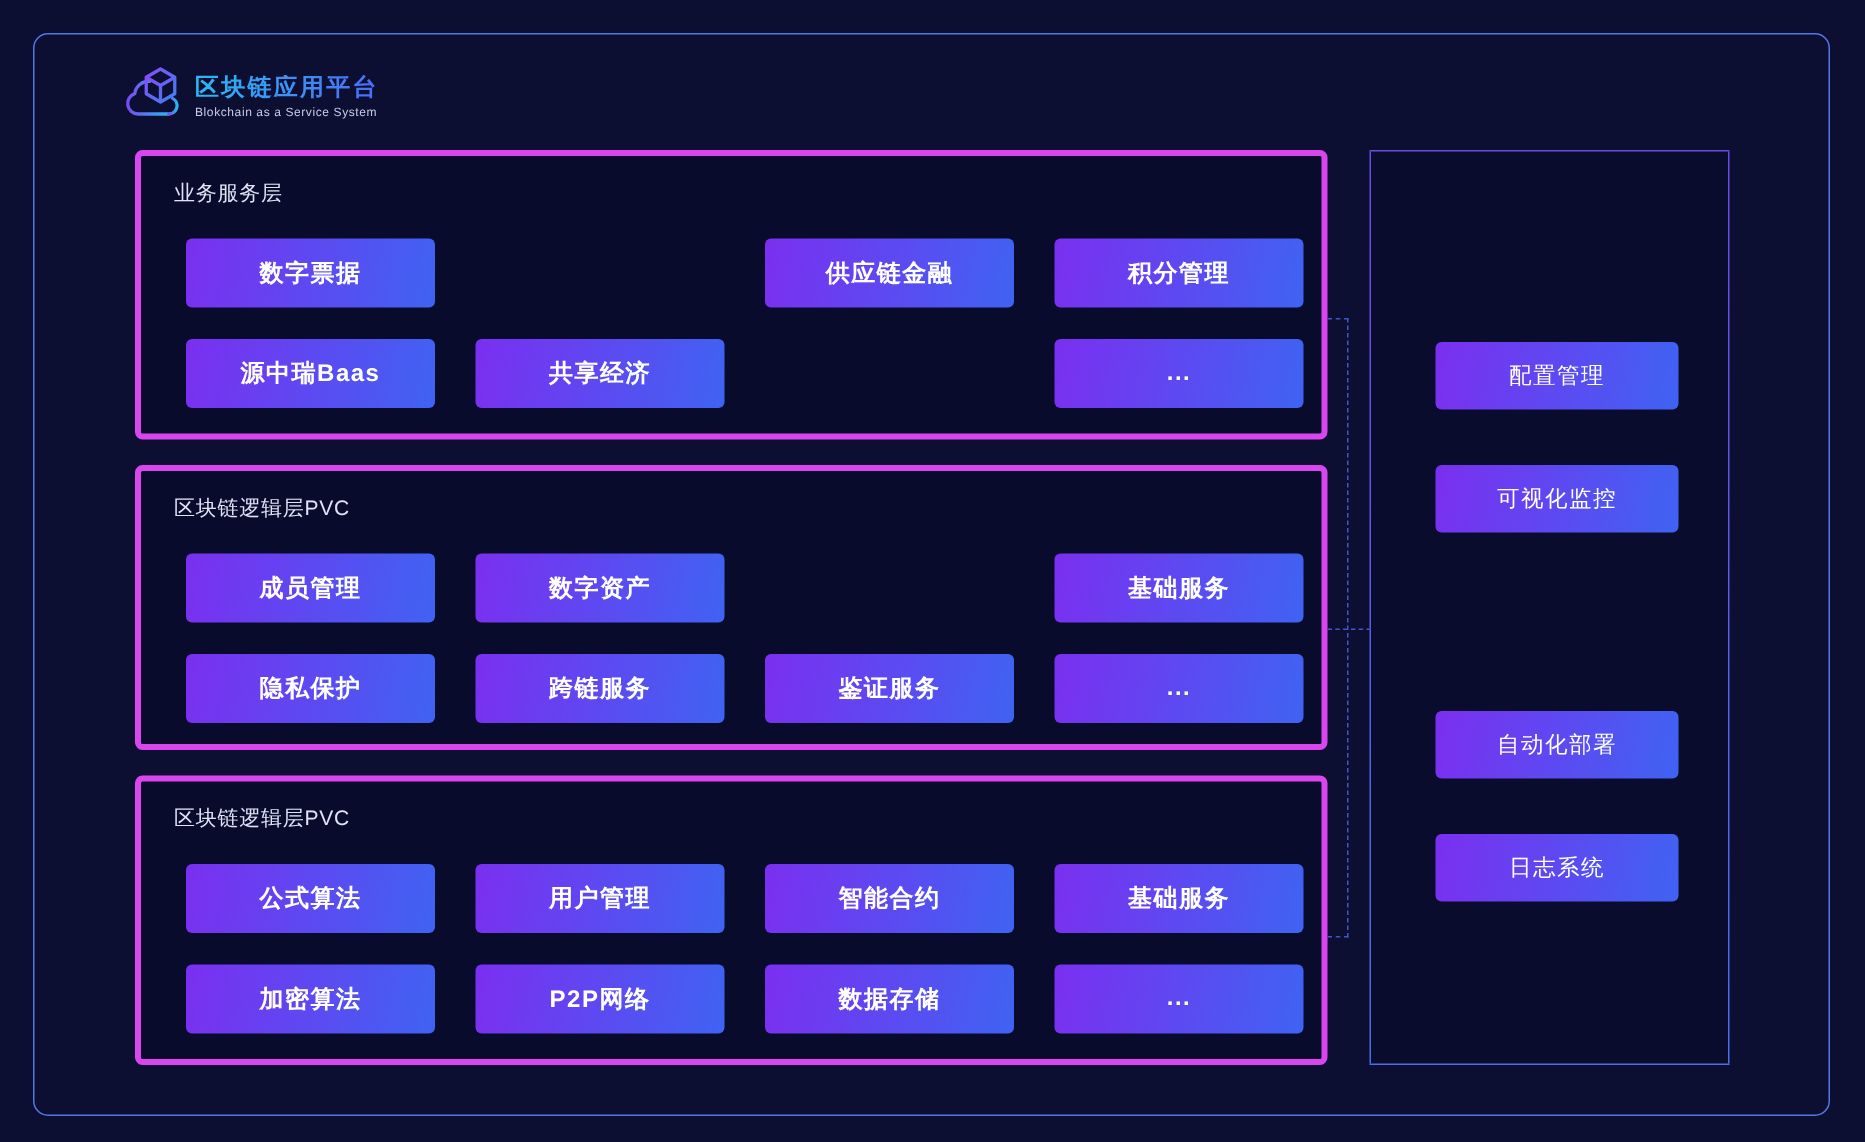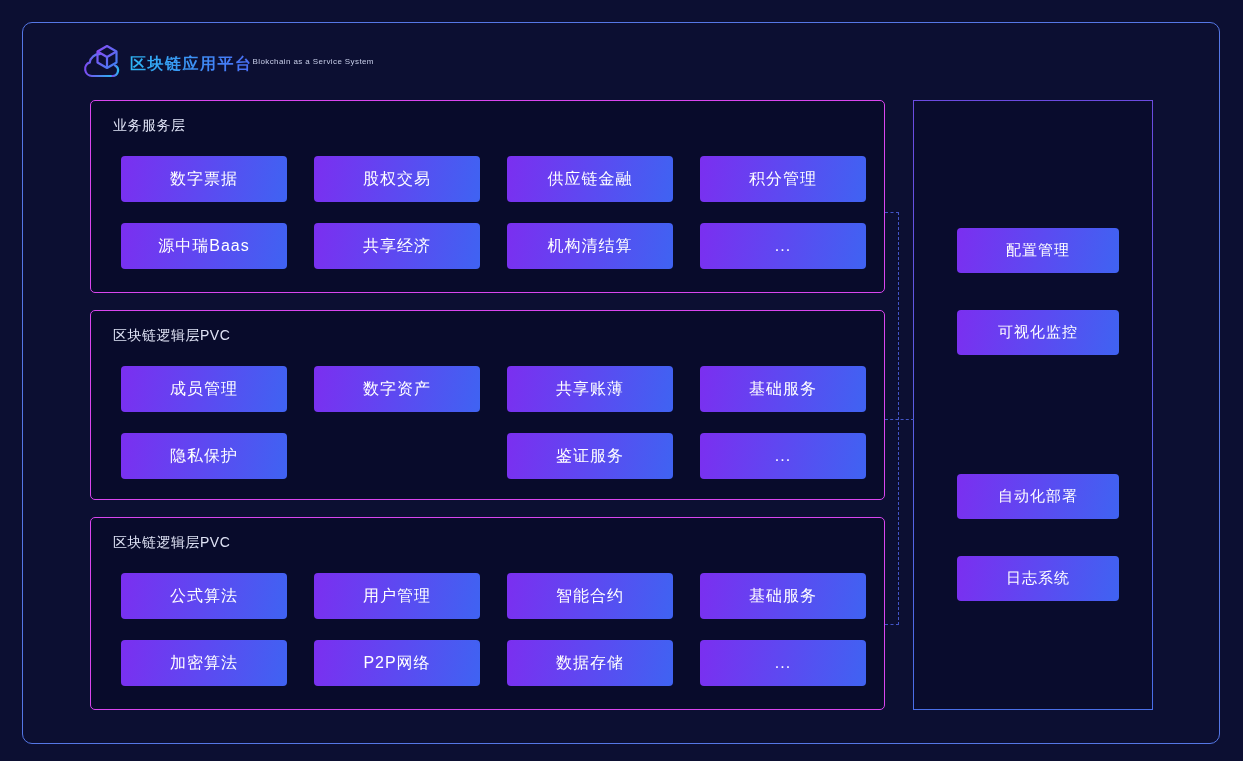--- a/index.html
+++ b/index.html
@@ -13,49 +13,49 @@
   .stage { position:absolute; inset:0; }
 
   
   .frame {
     position:absolute; left:22px; top:22px; width:1198px; height:722px;
     border:1.5px solid #5577e6; border-radius:10px;
   }
 
   
   .logo { position:absolute; left:82px; top:44px; display:flex; align-items:center; gap:8px; }
-  .logo-text { display:flex; flex-direction:row; }
+  .logo-text { display:flex; flex-direction:column; }
   .logo-title {
     font-size:16px; font-weight:bold; letter-spacing:1.5px; color:#38a6f3; line-height:18px;
   }
   @supports ((-webkit-background-clip:text) or (background-clip:text)) {
     .logo-title {
       background:linear-gradient(90deg,#2eb7f5,#4a6cf5);
       -webkit-background-clip:text; background-clip:text; color:transparent;
     }
   }
   .logo-sub { font-size:8px; color:#c7cde8; letter-spacing:.4px; margin-top:2px; }
 
   
   .layer {
     position:absolute; left:90px; width:795px;
-    border:1px solid #d946ef; border-radius:5px;
+    border:4px solid #d946ef; border-radius:5px;
     background:rgba(6,9,38,.55);
   }
   .layer.s1 { top:100px; height:193px; }
   .layer.s2 { top:310px; height:190px; }
   .layer.s3 { top:517px; height:193px; }
   .layer h2 {
     position:absolute; left:22px; top:16px;
     font-size:14px; font-weight:normal; color:#dfe3f5; letter-spacing:.5px;
   }
   .btn {
     position:absolute; width:166px; height:46px; border-radius:4px;
     background:linear-gradient(100deg,#7b2ff0 0%,#3f63f2 100%);
-    color:#fff; font-size:16px; font-weight:normal; letter-spacing:1px;
+    color:#fff; font-size:16px; font-weight:bold; letter-spacing:1px;
     display:flex; align-items:center; justify-content:center;
     cursor:pointer;
   }
   .c0{left:30px}.c1{left:223px}.c2{left:416px}.c3{left:609px}
   .r0{top:55px}.r1{top:122px}
 
   
   .side-panel {
     position:absolute; left:913px; top:100px; width:240px; height:610px;
     border:1px solid #5a52d6; border-radius:5px;
@@ -110,36 +110,34 @@
     </span>
     <div class="logo-text">
       <div class="logo-title">区块链应用平台</div>
       <div class="logo-sub">Blokchain as a Service System</div>
     </div>
   </div>
 
   <section class="layer s1">
     <h2>业务服务层</h2>
     <div class="btn r0 c0">数字票据</div>
-    <div class="btn r0 c1">股权交易</div>
     <div class="btn r0 c2">供应链金融</div>
     <div class="btn r0 c3">积分管理</div>
     <div class="btn r1 c0">源中瑞Baas</div>
     <div class="btn r1 c1">共享经济</div>
-    <div class="btn r1 c2">机构清结算</div>
     <div class="btn r1 c3">...</div>
   </section>
 
   <section class="layer s2">
     <h2>区块链逻辑层PVC</h2>
     <div class="btn r0 c0">成员管理</div>
     <div class="btn r0 c1">数字资产</div>
-    <div class="btn r0 c2">共享账薄</div>
     <div class="btn r0 c3">基础服务</div>
     <div class="btn r1 c0">隐私保护</div>
+    <div class="btn r1 c1">跨链服务</div>
     <div class="btn r1 c2">鉴证服务</div>
     <div class="btn r1 c3">...</div>
   </section>
 
   <section class="layer s3">
     <h2>区块链逻辑层PVC</h2>
     <div class="btn r0 c0">公式算法</div>
     <div class="btn r0 c1">用户管理</div>
     <div class="btn r0 c2">智能合约</div>
     <div class="btn r0 c3">基础服务</div>

